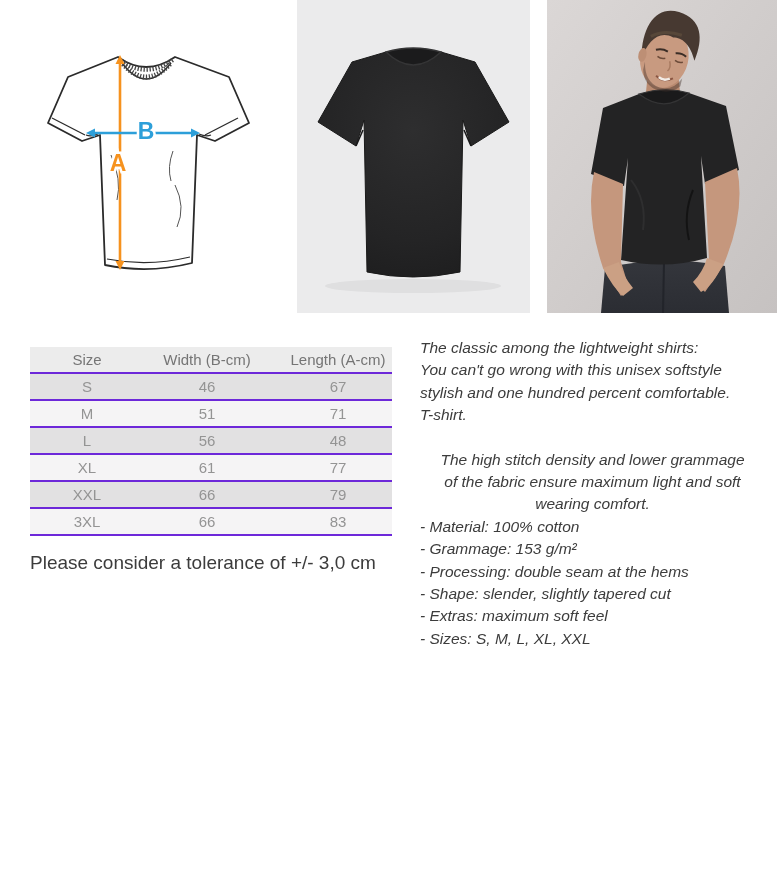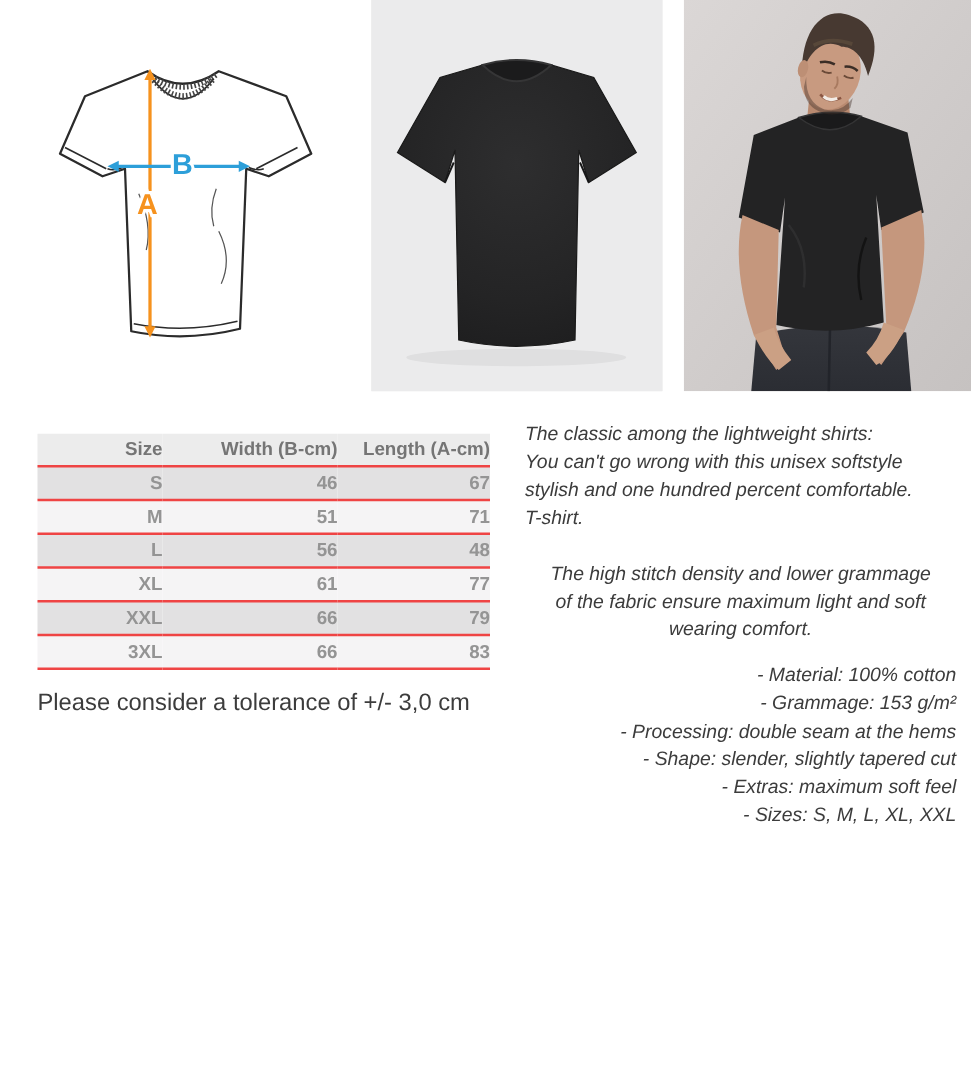--- a/index.html
+++ b/index.html
@@ -10,35 +10,35 @@
   
   .measure-diagram{position:absolute;left:25px;top:35px;width:240px;height:250px;}
   .product-photo{position:absolute;left:297px;top:0;width:233px;height:313px;background:#ebebec;}
   .model-photo{position:absolute;left:547px;top:0;width:230px;height:313px;}
   .measure-diagram svg,.product-photo svg,.model-photo svg{display:block;width:100%;height:100%;}
 
   
   .size-table{position:absolute;left:30px;top:347px;width:362px;border-collapse:collapse;
     font-size:15px;table-layout:fixed;}
   .size-table col.c1{width:100px;} .size-table col.c2{width:140px;} .size-table col.c3{width:122px;}
-  .size-table td,.size-table th{height:25px;padding:0 0 0 14px;text-align:right;font-weight:bold;
-    border-bottom:2px solid #ef4444;vertical-align:middle;}
+  .size-table td,.size-table th{height:25px;padding:0 0 0 14px;text-align:center;font-weight:normal;
+    border-bottom:2px solid #6d28d9;vertical-align:middle;}
   .size-table thead th{background:#ececec;color:#757575;}
   .size-table tbody tr:nth-child(odd) td{background:#e2e1e2;}
   .size-table tbody tr:nth-child(even) td{background:#f5f4f5;}
   .size-table tbody td{color:#949494;}
 
   .tolerance-note{position:absolute;left:30px;top:552px;font-size:19px;color:#3c3c3c;}
 
   
   .description{position:absolute;left:420px;top:337px;width:345px;font-size:15.5px;
     color:#3c3c3c;line-height:22.4px;}
   .description .para{margin:0 0 0 0;}
   .description .para + .para{margin-top:22px;text-align:center;}
-  .description .features{margin-top:14px;text-align:right;}
+  .description .features{}
   .line{white-space:nowrap;font-style:italic;}
 </style>
 </head>
 <body>
 
 <div class="measure-diagram">
   <svg viewBox="0 0 240 250">
 
     <path d="M93,22 L43,42 L23,88 L57,106 L75,100 L80,230 Q123,239 167,228 L172,100 L190,106 L224,88 L204,42 L150,22
          Q121,42 93,22 Z" fill="#ffffff" stroke="#2b2b2b" stroke-width="1.8" stroke-linejoin="round"></path>

